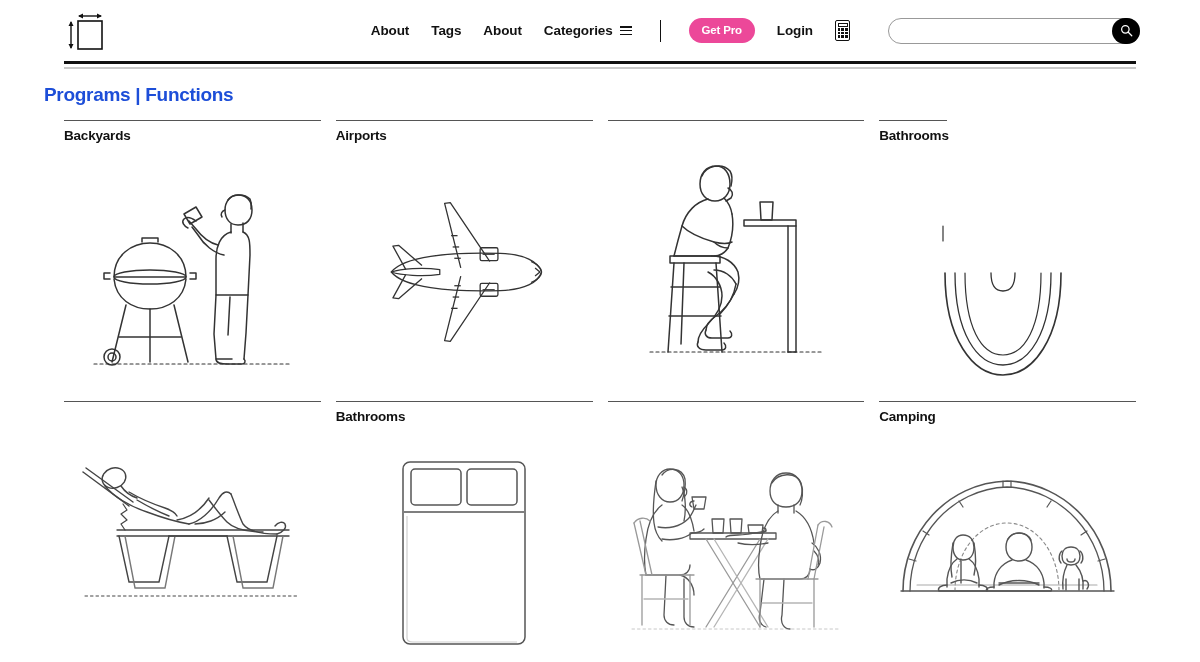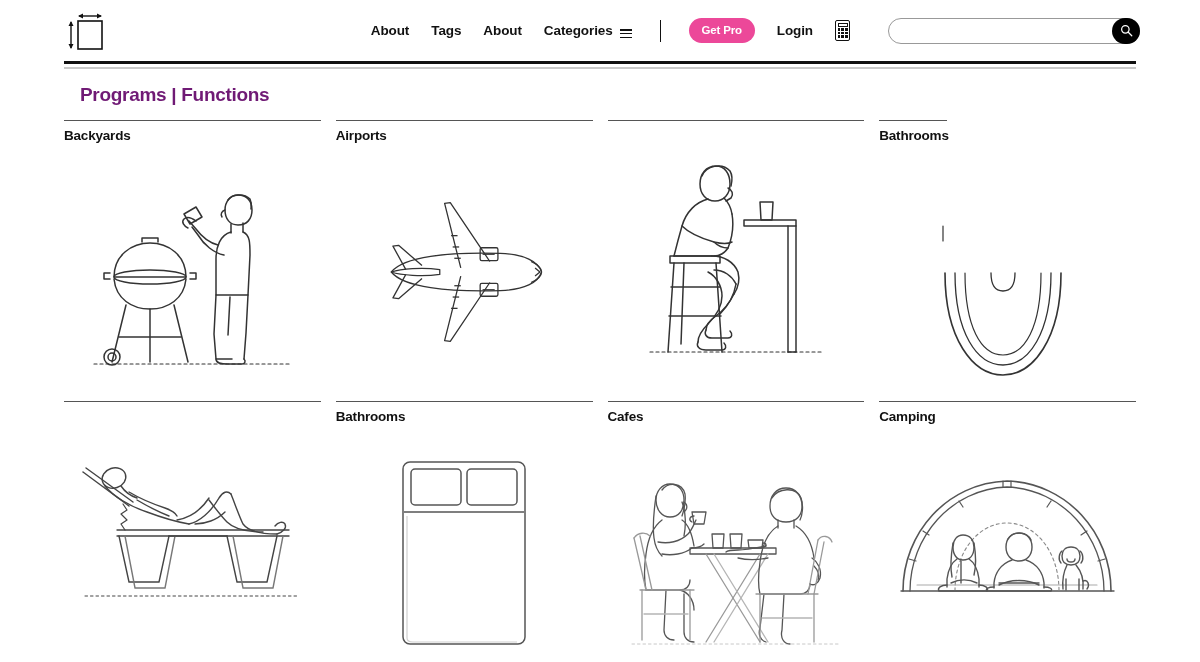--- a/index.html
+++ b/index.html
@@ -35,21 +35,21 @@
   .nav-link {
     font-size: 13.5px;
     font-weight: 700;
     color: #111111;
     letter-spacing: -0.1px;
     white-space: nowrap;
     cursor: pointer;
   }
   .nav-cat {
     display: flex;
-    align-items: flex-end;
+    align-items: center;
     gap: 7px;
     cursor: pointer;
   }
   .hamburger {
     display: inline-flex;
     flex-direction: column;
     justify-content: space-between;
     width: 12px; height: 9px;
   }
   .hamburger i { display:block; height: 1.5px; background: #111; width: 100%; }
@@ -124,24 +124,23 @@
   .header-rule-thin {
     height: 1.5px;
     background: #c9c9c9;
     margin: 3px 64px 0 64px;
   }
 
   
   .page-title {
     font-size: 19px;
     font-weight: 700;
-    color: #701a75;
+    color: #1d4ed8;
     letter-spacing: -0.3px;
     padding: 15px 64px 0 44px;
-    margin-left: 36px;
   }
 
   
   .grid {
     padding: 14px 64px 0 64px;
     display: grid;
     grid-template-columns: repeat(4, 1fr);
     column-gap: 15px;
     row-gap: 0;
   }
@@ -484,21 +483,20 @@
           <rect x="70" y="13" width="50" height="36" rx="4"></rect>
 
           <path d="M10 60 L 10 182 C 10 185, 13 186, 16 186 L 120 186" stroke="#cfcfcf" stroke-width="1.2"></path>
         </g>
       </svg>
     </div>
   </div>
 
   <div class="cell">
     <div class="cell-rule"></div>
-    <div class="cell-label">Cafes</div>
     <div class="cell-art row2">
       <svg width="215" height="200" viewBox="0 0 215 200" style="margin-top:26px;">
         <g fill="none" stroke="#555" stroke-width="1.3" stroke-linejoin="round" stroke-linecap="round">
 
           <line x1="4" y1="182" x2="211" y2="182" stroke-dasharray="2.5 3" stroke-width="1" stroke="#c8c8c8"></line>
 
           <path d="M62 86 L 148 86 L 148 92 L 62 92 Z"></path>
 
           <line x1="78" y1="92" x2="132" y2="180" stroke="#999"></line>
           <line x1="132" y1="92" x2="78" y2="180" stroke="#999"></line>

